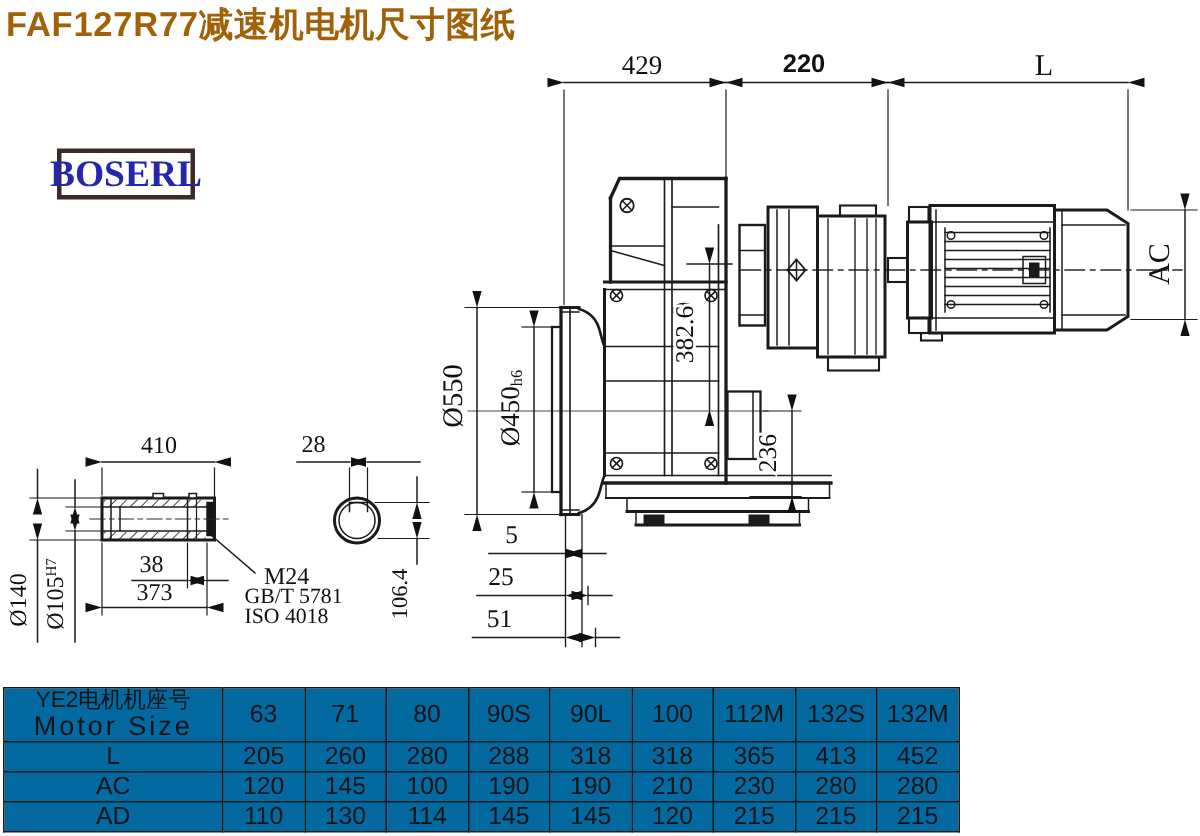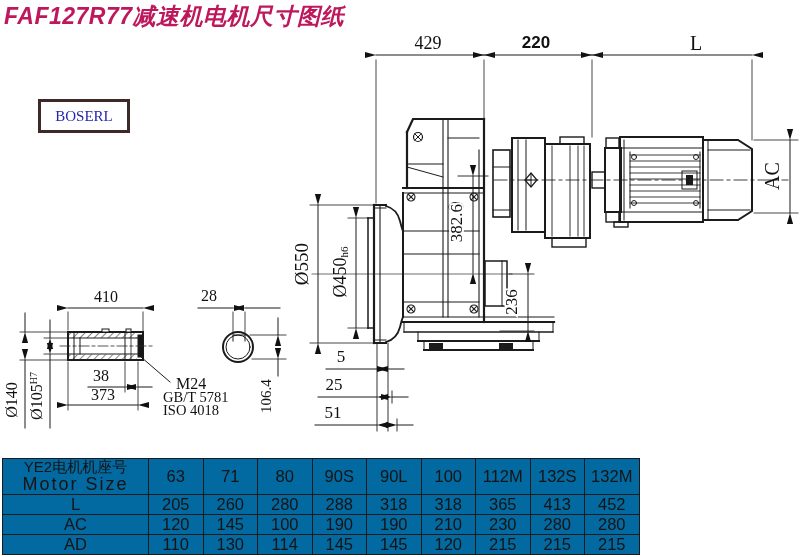--- a/index.html
+++ b/index.html
@@ -1,22 +1,22 @@
 <!DOCTYPE html>
 <html><head>
 <meta charset="utf-8">
 <style>
   html,body{margin:0;padding:0;background:#ffffff;}
   #stage{position:relative;width:800px;height:557px;background:#fff;overflow:hidden;
          font-family:"Liberation Sans",sans-serif;}
   #page-title{position:absolute;left:4px;top:1px;font-size:23px;font-weight:bold;
-              color:#be185d;letter-spacing:0.5px;white-space:nowrap;font-style:italic;}
+              color:#a16207;letter-spacing:0.5px;white-space:nowrap;}
   #logo-box{position:absolute;left:38px;top:99px;width:86px;height:28px;
             border:3px solid #3d2a28;background:#fff;display:flex;align-items:center;justify-content:center;}
-  #logo-text{font-family:"Liberation Serif",serif;font-weight:normal;font-size:15px;color:#2525ae;line-height:1;}
+  #logo-text{font-family:"Liberation Serif",serif;font-weight:bold;font-size:25px;color:#2525ae;line-height:1;}
   #drawing-svg{position:absolute;left:0;top:0;}
   .halo{paint-order:stroke;stroke:#ffffff;stroke-width:4px;}
   
   #size-table{position:absolute;left:2px;top:458px;border-collapse:collapse;table-layout:fixed;}
   #size-table td,#size-table th{border:1.6px solid #1a1a1a;text-align:center;vertical-align:middle;
        padding:0;color:#141414;font-weight:normal;background:#0369a1;}
   #size-table .hdr{height:33px;}
   #size-table .row{height:20px;font-size:16.5px;}
   .hdr-cell{line-height:1.05;}
   .hdr-cn{font-size:15px;display:block;}

